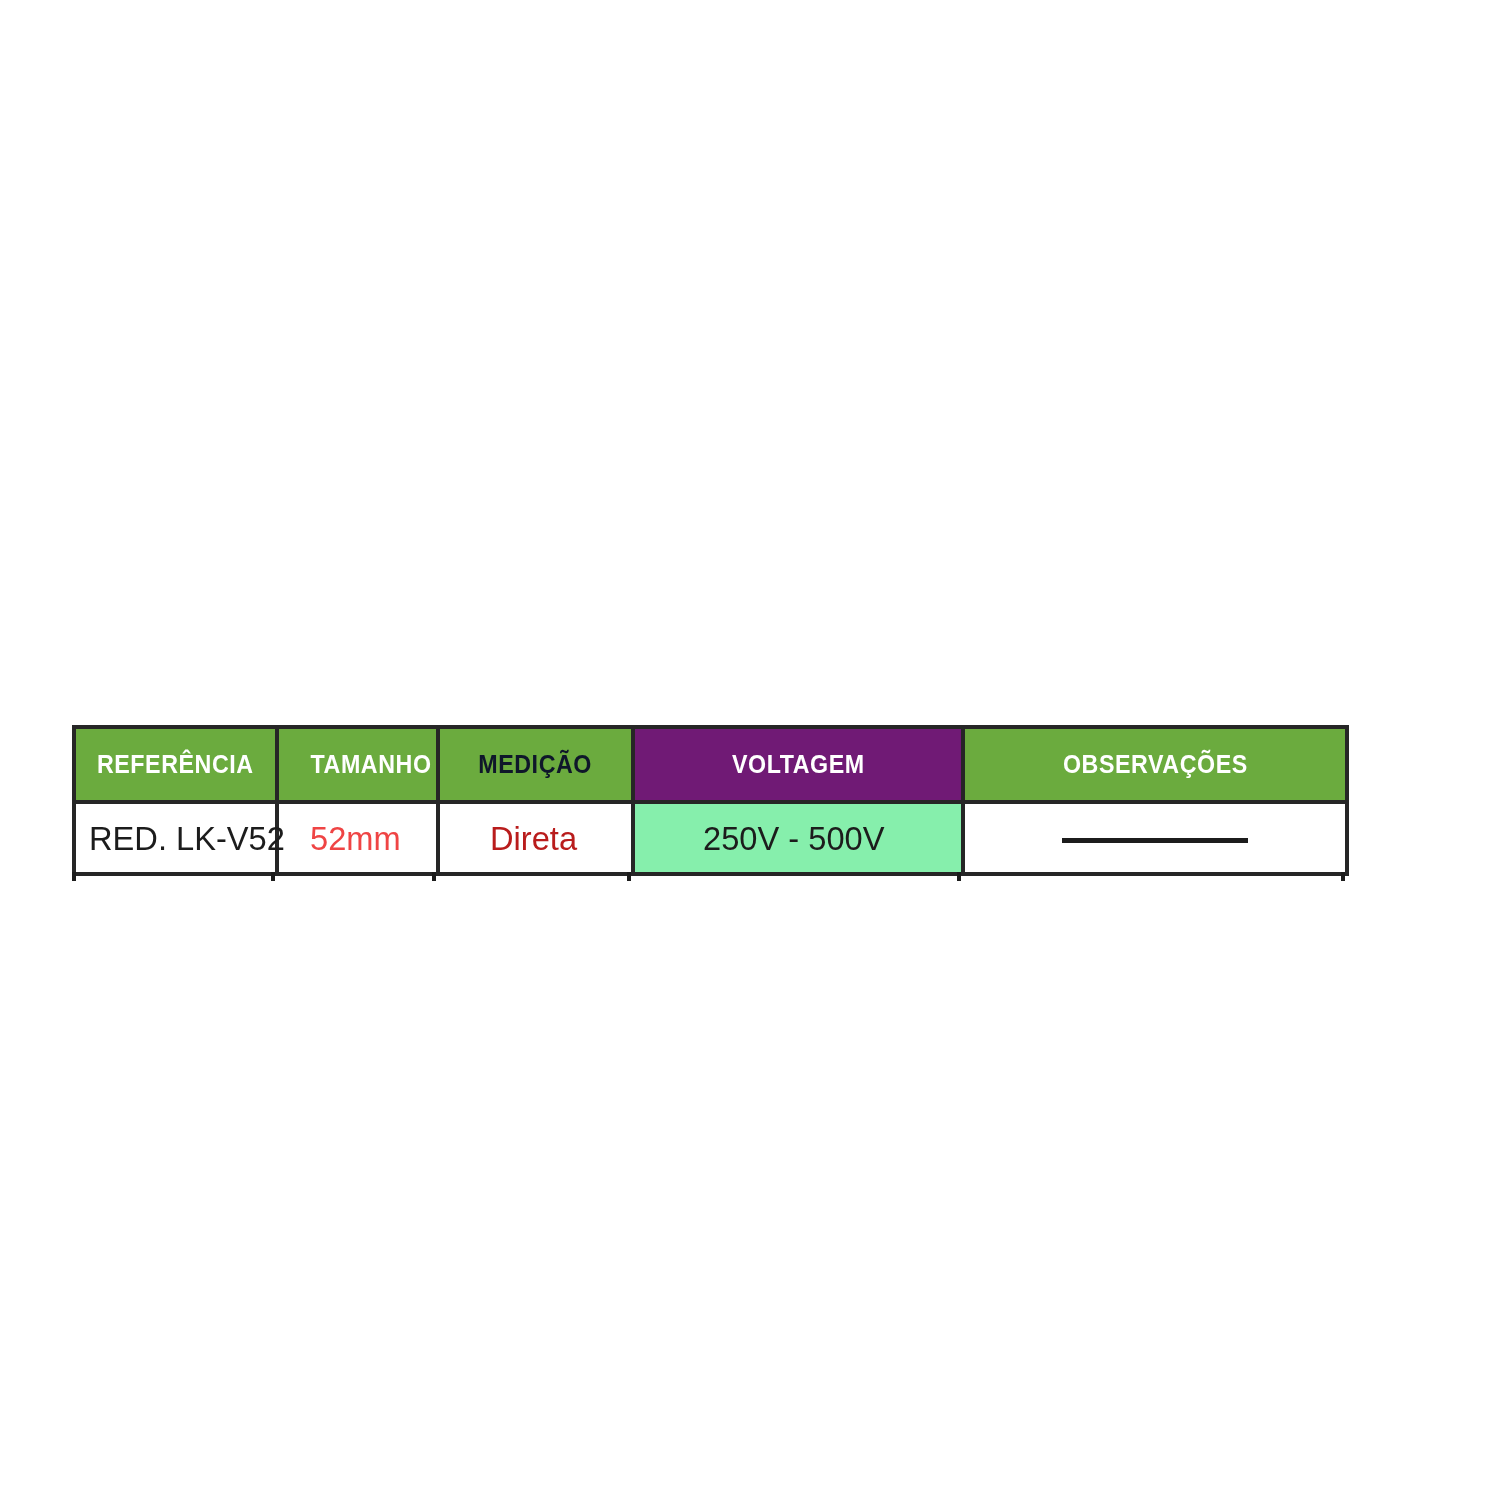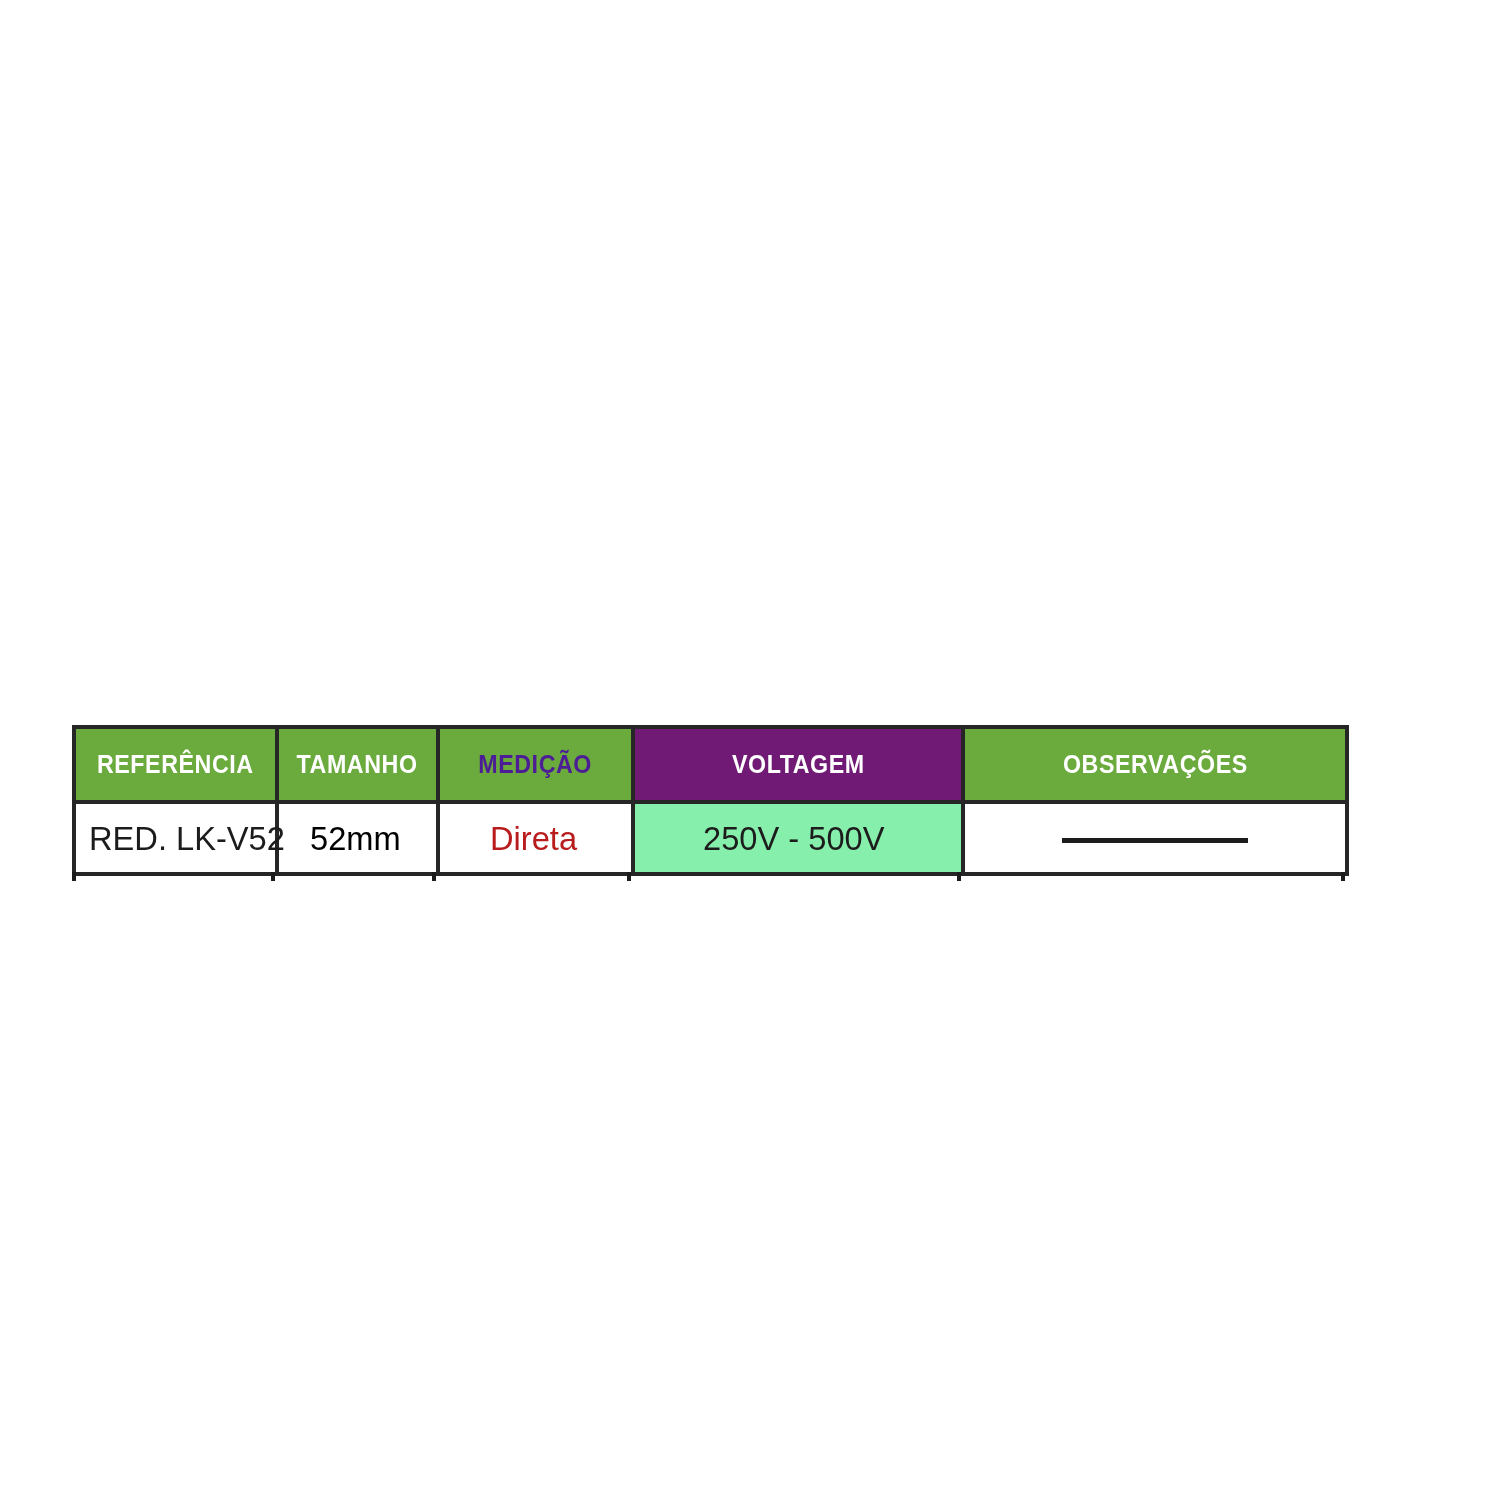--- a/index.html
+++ b/index.html
@@ -123,40 +123,40 @@
       <col class="col-tamanho">
       <col class="col-medicao">
       <col class="col-voltagem">
       <col class="col-observacoes">
     </colgroup>
     <thead>
       <tr class="header-row">
         <th style="background: rgb(107, 171, 62); color: rgb(255, 255, 255); border-color: rgb(38, 38, 38);">
           <span class="hdr-label">REFERÊNCIA</span>
         </th>
-        <th style="background: rgb(107, 171, 62); color: rgb(255, 255, 255); border-color: rgb(38, 38, 38);">
+        <th style="background: rgb(107, 171, 62); color: rgb(255, 255, 255); border-color: rgb(38, 38, 38); text-align: right;">
           <span class="hdr-label">TAMANHO</span>
         </th>
-        <th style="background: rgb(107, 171, 62); color: #4c1d95; border-color: rgb(38, 38, 38);">
+        <th style="background: rgb(107, 171, 62); color: #0f172a; border-color: rgb(38, 38, 38);">
           <span class="hdr-label">MEDIÇÃO</span>
         </th>
         <th style="background: #701a75; color: rgb(255, 255, 255); border-color: rgb(38, 38, 38);">
           <span class="hdr-label">VOLTAGEM</span>
         </th>
         <th style="background: rgb(107, 171, 62); color: rgb(255, 255, 255); border-color: rgb(38, 38, 38); text-align: center;">
           <span class="hdr-label">OBSERVAÇÕES</span>
         </th>
       </tr>
     </thead>
     <tbody>
       <tr class="data-row">
         <td class="cell-reference" style="border-color: rgb(38, 38, 38); background: rgb(255, 255, 255); color: rgb(28, 28, 28);">
           <span class="cell-text">RED. LK-V52</span>
         </td>
-        <td style="border-color: rgb(38, 38, 38); background: rgb(255, 255, 255); color: #000000;">
+        <td style="border-color: rgb(38, 38, 38); background: rgb(255, 255, 255); color: #ef4444;">
           <span class="cell-text">52mm</span>
         </td>
         <td style="border-color: rgb(38, 38, 38); background: rgb(255, 255, 255); color: #b91c1c;">
           <span class="cell-text">Direta</span>
         </td>
         <td style="border-color: rgb(38, 38, 38); background: #86efac; color: rgb(28, 28, 28);">
           <span class="cell-text">250V - 500V</span>
         </td>
         <td class="cell-observacoes" style="border-color: rgb(38, 38, 38); background: rgb(255, 255, 255); color: rgb(28, 28, 28);">
           <span class="dash-rule" style="background: rgb(28, 28, 28);"></span>

